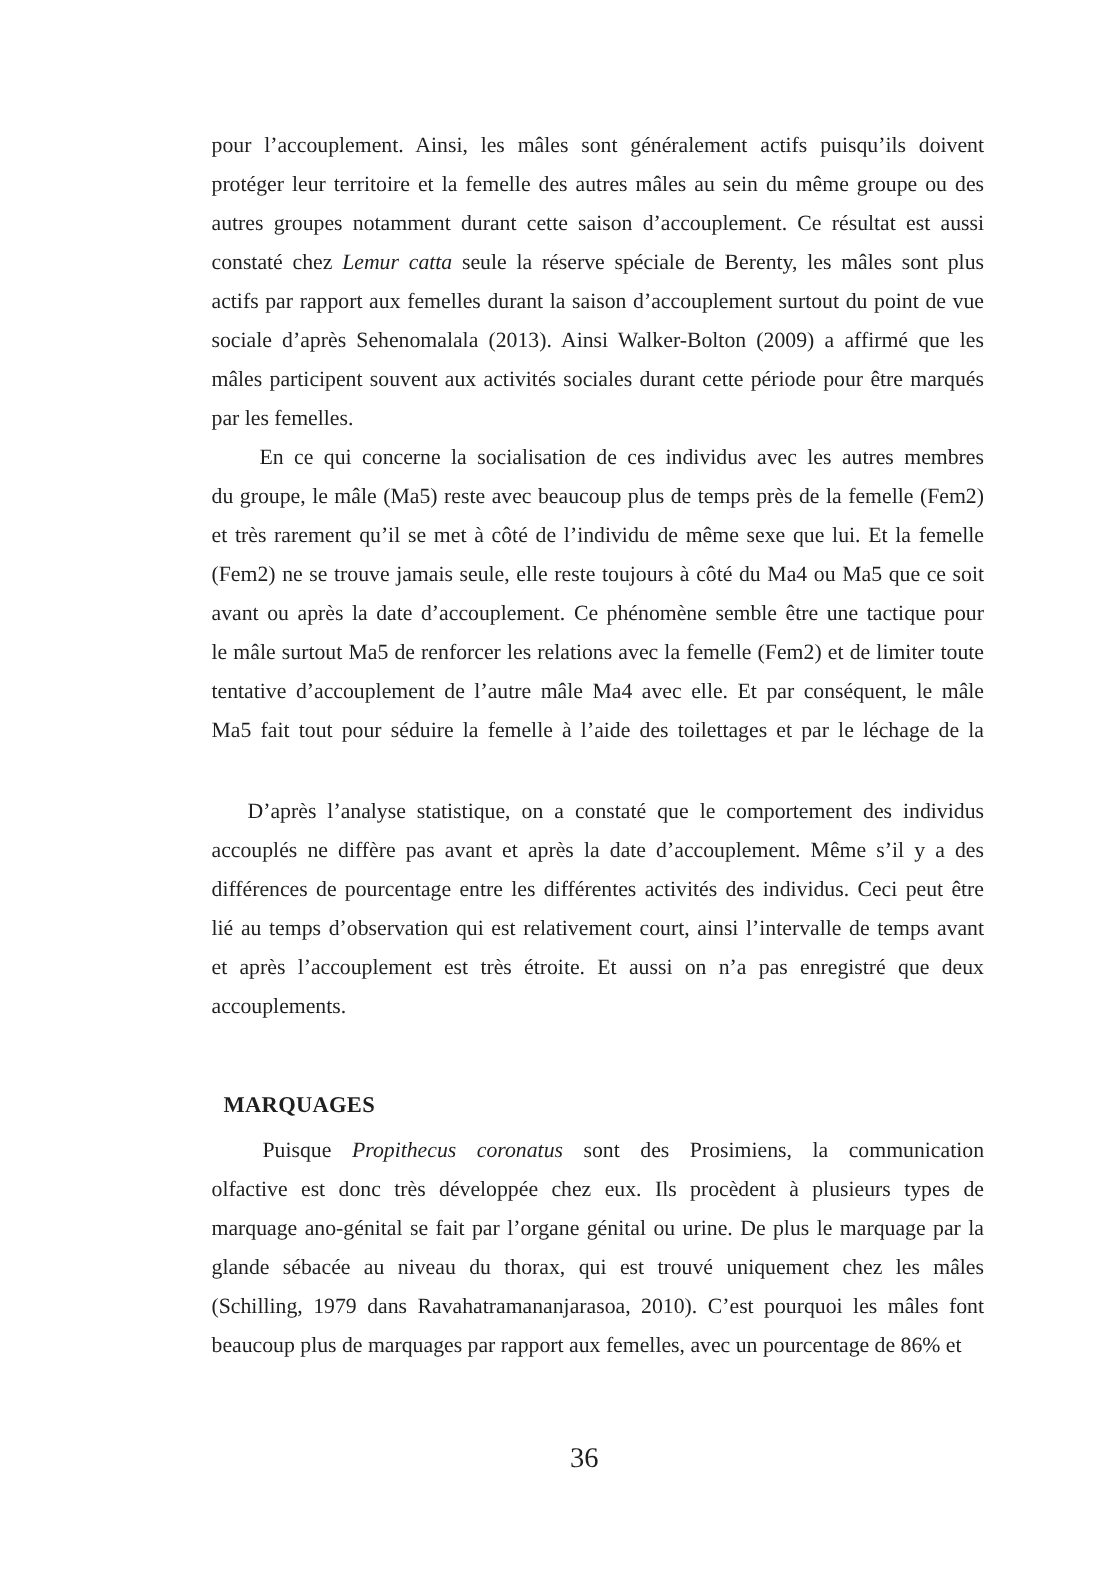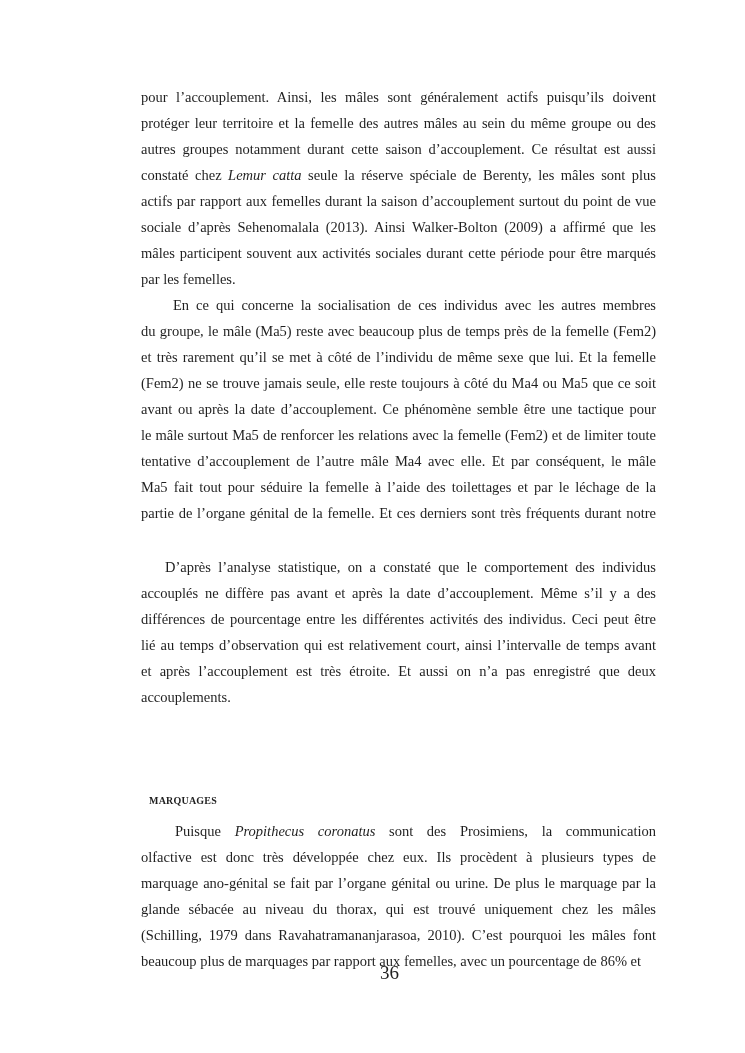--- a/index.html
+++ b/index.html
@@ -37,24 +37,23 @@
   .line.last {
     text-align: left;
   }
   .it {
     font-style: italic;
   }
   .heading {
     height: 26px;
     line-height: 26px;
     font-weight: bold;
-    font-size: 10px;
+    font-size: 15px;
     padding-left: 8px;
     letter-spacing: 0.2px;
-    margin-top: 38px;
   }
   .section-gap {
     height: 40px;
   }
   .heading + .line {
     margin-top: 4px;
   }
   .page-number {
     position: absolute;
     left: 0;
@@ -79,21 +78,20 @@
       <div class="line j"><span>mâles participent souvent aux activités sociales durant cette période pour être marqués</span></div>
       <div class="line last"><span>par les femelles.</span></div>
       <div class="line j" style="padding-left: 32px;"><span>En ce qui concerne la socialisation de ces individus avec les autres membres</span></div>
       <div class="line j"><span>du groupe, le mâle (Ma5) reste avec beaucoup plus de temps près de la femelle (Fem2)</span></div>
       <div class="line j"><span>et très rarement qu’il se met à côté de l’individu de même sexe que lui. Et la femelle</span></div>
       <div class="line j"><span>(Fem2) ne se trouve jamais seule, elle reste toujours à côté du Ma4 ou Ma5 que ce soit</span></div>
       <div class="line j"><span>avant ou après la date d’accouplement. Ce phénomène semble être une tactique pour</span></div>
       <div class="line j"><span>le mâle surtout Ma5 de renforcer les relations avec la femelle (Fem2) et de limiter toute</span></div>
       <div class="line j"><span>tentative d’accouplement de l’autre mâle Ma4 avec elle. Et par conséquent, le mâle</span></div>
       <div class="line j"><span>Ma5 fait tout pour séduire la femelle à l’aide des toilettages et par le léchage de la</span></div>
-      <div class="line j"><span>partie de l’organe génital de la femelle. Et ces derniers sont très fréquents durant notre</span></div>
       <div class="line j" style="padding-left: 24px; margin-top: 28px;"><span>D’après l’analyse statistique, on a constaté que le comportement des individus</span></div>
       <div class="line j"><span>accouplés ne diffère pas avant et après la date d’accouplement. Même s’il y a des</span></div>
       <div class="line j"><span>différences de pourcentage entre les différentes activités des individus. Ceci peut être</span></div>
       <div class="line j"><span>lié au temps d’observation qui est relativement court, ainsi l’intervalle de temps avant</span></div>
       <div class="line j"><span>et après l’accouplement est très étroite. Et aussi on n’a pas enregistré que deux</span></div>
       <div class="line last"><span>accouplements.</span></div>
       <div class="section-gap"></div>
       <div class="heading">MARQUAGES</div>
       <div class="line j" style="padding-left: 34px;"><span>Puisque </span><span class="it">Propithecus coronatus</span><span> sont des Prosimiens, la communication</span></div>
       <div class="line j"><span>olfactive est donc très développée chez eux. Ils procèdent à plusieurs types de</span></div>

